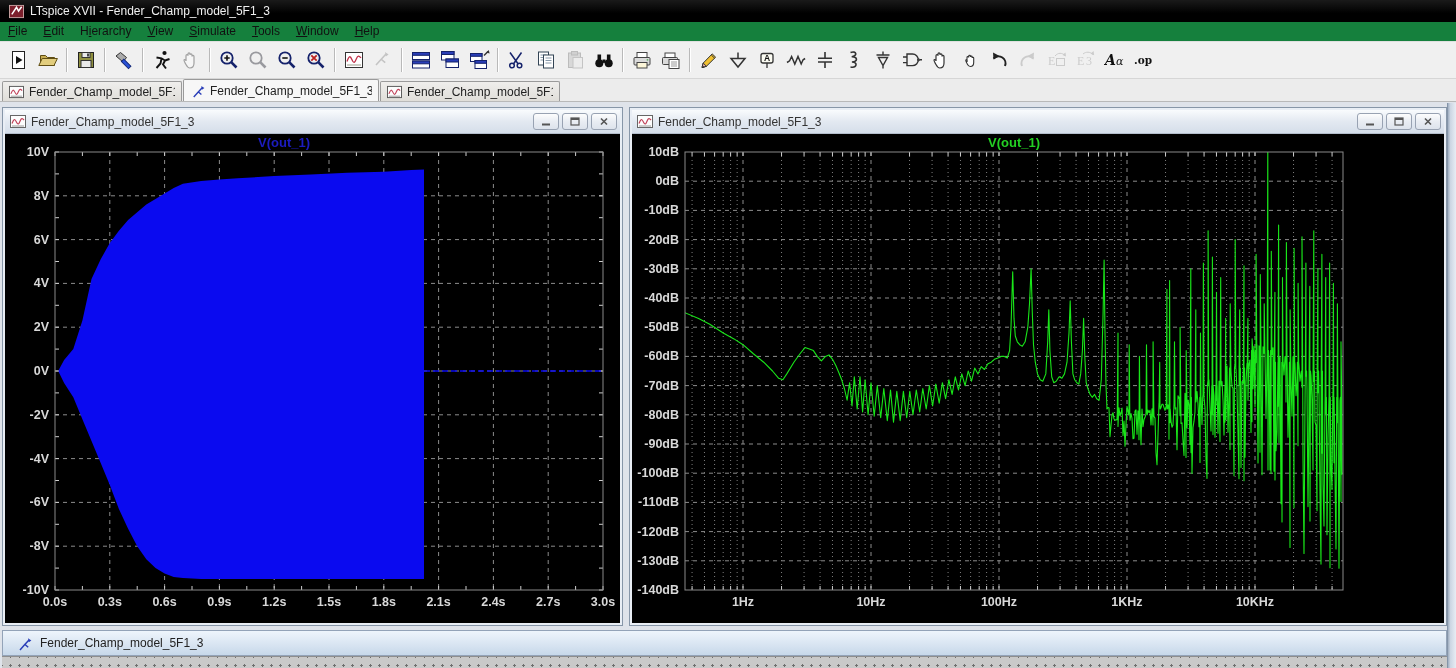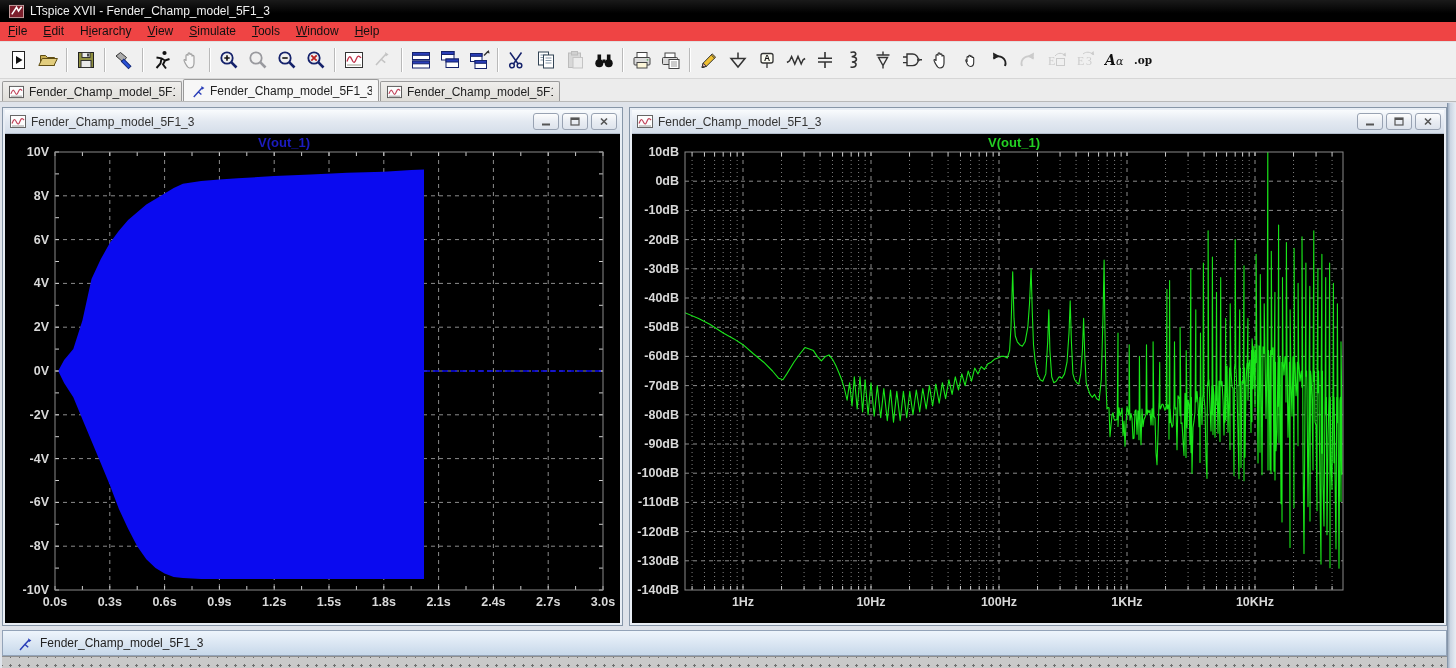--- a/index.html
+++ b/index.html
@@ -6,21 +6,21 @@
   html,body { width:1456px; height:668px; overflow:hidden; background:#dfe3ea;
     font-family:"Liberation Sans", sans-serif; }
   #app { position:relative; width:1456px; height:668px; }
 
   
   #titlebar { height:22px; background:linear-gradient(#1a1a1a,#000 60%); display:flex;
     align-items:center; padding:0 9px; color:#f0f0f0; font-size:12px; }
   #titlebar .app-icon { width:15px; height:15px; margin-right:6px; flex:0 0 auto; }
 
   
-  #menubar { height:20px; background:#ef4444; display:flex; align-items:stretch;
+  #menubar { height:20px; background:#15803d; display:flex; align-items:stretch;
     font-size:12px; color:#111; border-bottom:1px solid #e0e0e0; }
   .menu-item { padding:2px 8px 0 8px; cursor:default; }
   .menu-item u { text-decoration:underline; }
 
   
   #toolbar { height:37px; background:#f0f0f0; display:flex; align-items:center;
     padding:0 4px; border-bottom:1px solid #d6d6d6; }
   .tb-btn { width:27px; height:27px; display:flex; align-items:center; justify-content:center;
     margin:0 1px; border:1px solid transparent; border-radius:2px; }
   .tb-btn svg { width:22px; height:22px; }

